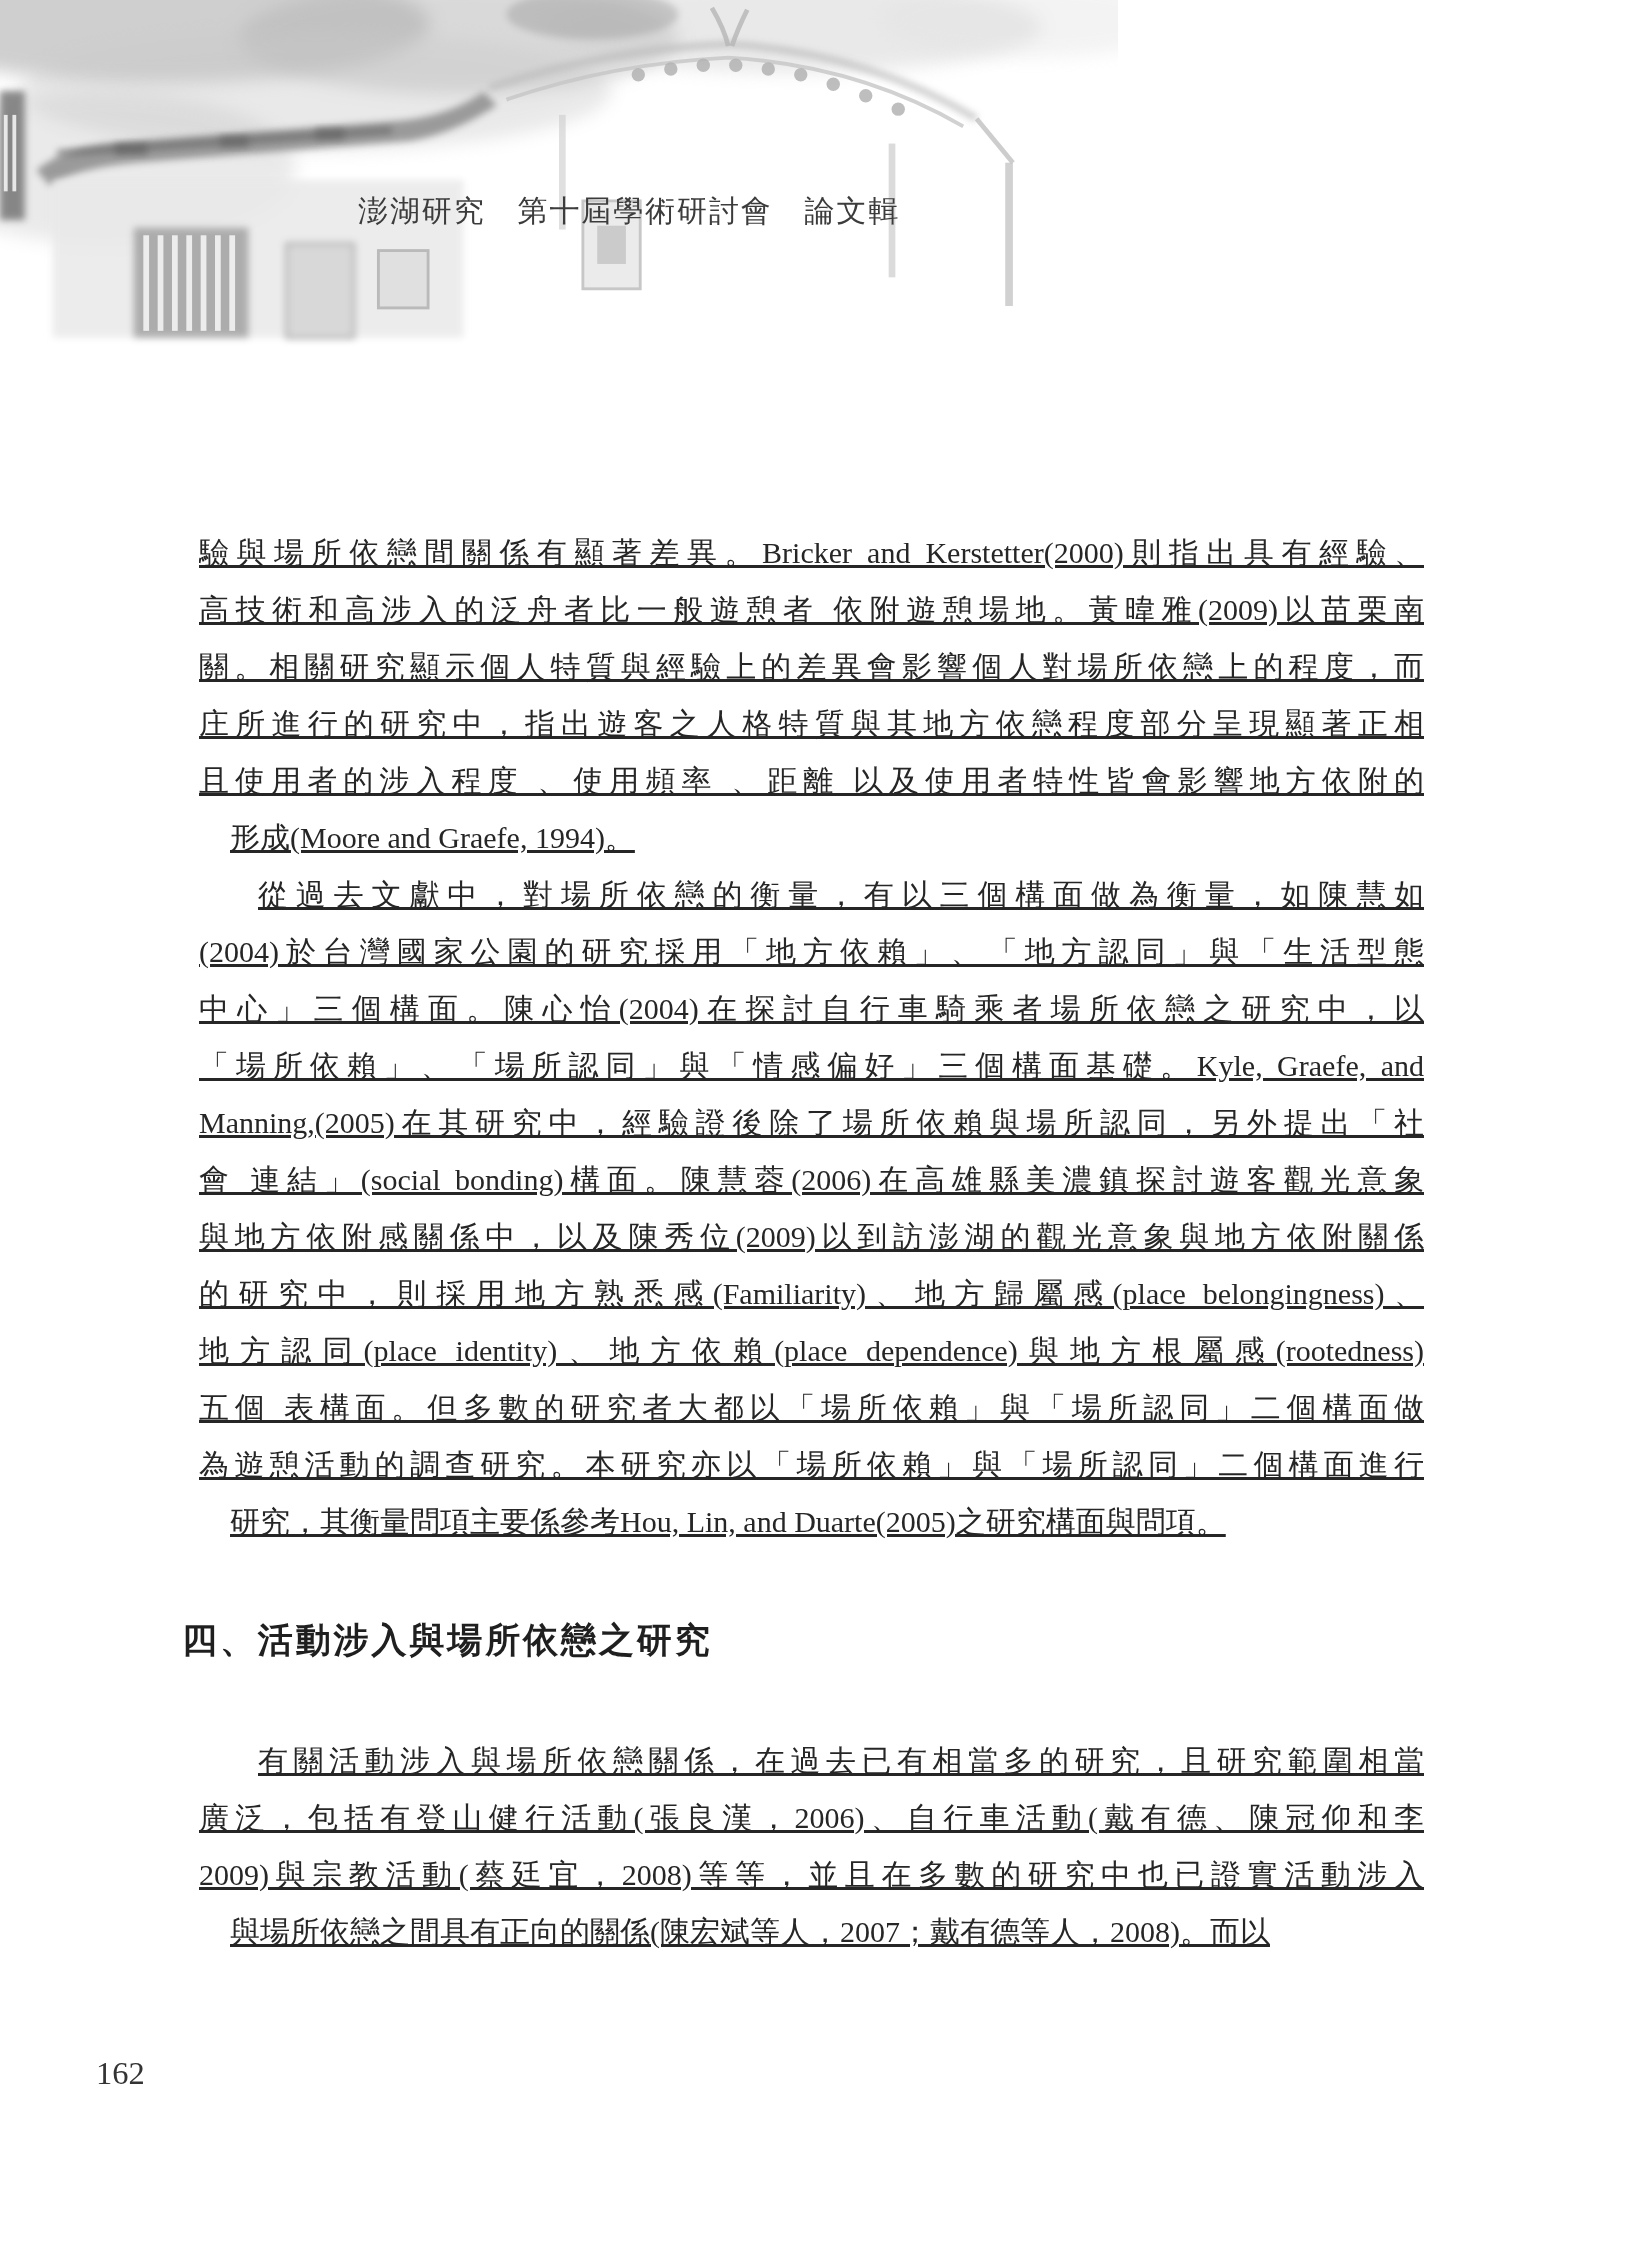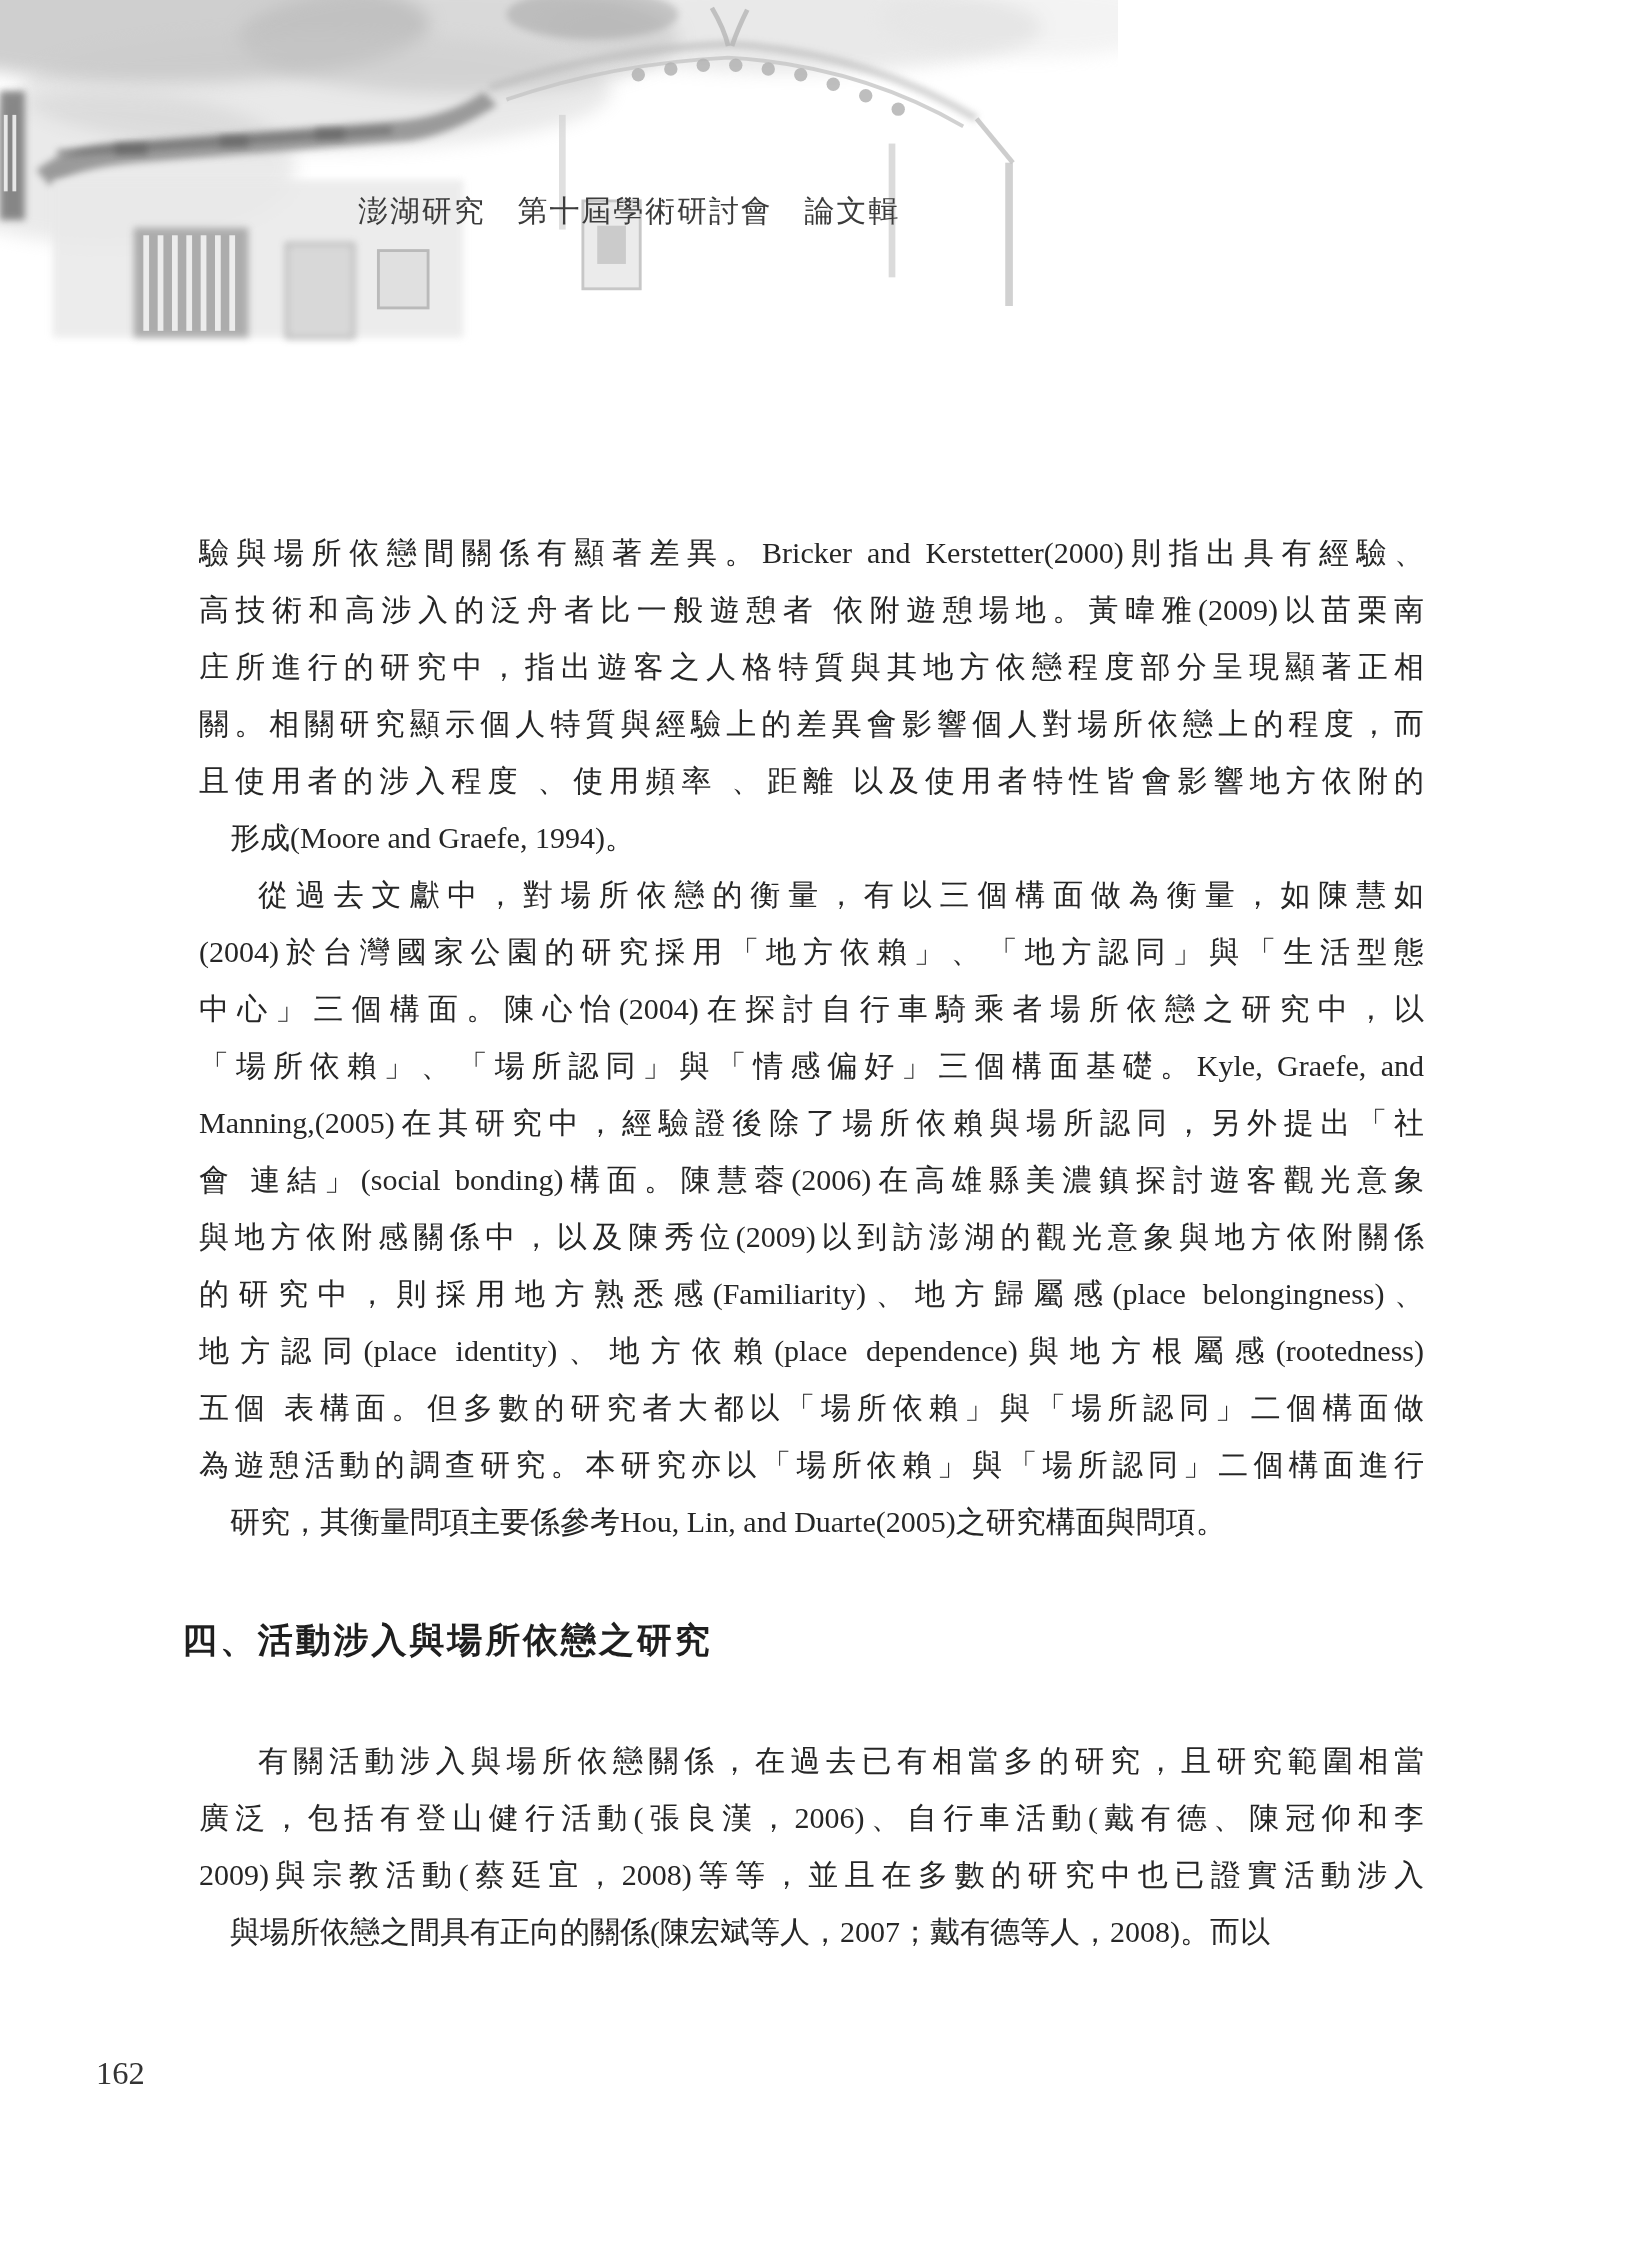--- a/index.html
+++ b/index.html
@@ -34,20 +34,21 @@
   .block1 { top: 524px; }
   .block2 { top: 1732px; }
   .text-line {
     height: 57px;
     line-height: 57px;
     font-size: 30px;
     text-align: justify;
     text-align-last: justify;
     overflow: hidden;
     color: #262626;
+    text-decoration: underline;
   }
   .text-line.indent { text-indent: 59px; }
   .text-line.para-last { text-align: left; text-align-last: auto; margin-left: 31px; }
   .section-heading {
     position: absolute;
     top: 1617px; left: 182px;
     font-size: 35px;
     font-weight: bold;
     letter-spacing: 2.9px;
     color: #1f1f1f;
@@ -131,22 +132,22 @@
     <rect x="585" y="120" width="7" height="120" fill="#cccccc" opacity="0.6"></rect>
     <rect x="610" y="210" width="60" height="92" fill="#e3e3e3" opacity="0.7" stroke="#b0b0b0" stroke-width="3"></rect>
     <rect x="625" y="236" width="30" height="40" fill="#bdbdbd" opacity="0.7"></rect>
   </svg>
 
   <div class="header-title">澎湖研究　第十屆學術研討會　論文輯</div>
 
   <div class="text-block block1">
       <div class="text-line">驗與場所依戀間關係有顯著差異。Bricker and Kerstetter(2000)則指出具有經驗、</div>
       <div class="text-line">高技術和高涉入的泛舟者比一般遊憩者 依附遊憩場地。黃暐雅(2009)以苗栗南</div>
+      <div class="text-line">關。相關研究顯示個人特質與經驗上的差異會影響個人對場所依戀上的程度，而</div>
       <div class="text-line">庄所進行的研究中，指出遊客之人格特質與其地方依戀程度部分呈現顯著正相</div>
-      <div class="text-line">關。相關研究顯示個人特質與經驗上的差異會影響個人對場所依戀上的程度，而</div>
       <div class="text-line">且使用者的涉入程度 、使用頻率 、距離 以及使用者特性皆會影響地方依附的</div>
       <div class="text-line para-last">形成(Moore and Graefe, 1994)。</div>
       <div class="text-line indent">從過去文獻中，對場所依戀的衡量，有以三個構面做為衡量，如陳慧如</div>
       <div class="text-line">(2004)於台灣國家公園的研究採用「地方依賴」、「地方認同」與「生活型態</div>
       <div class="text-line">中心」三個構面。陳心怡(2004)在探討自行車騎乘者場所依戀之研究中，以</div>
       <div class="text-line">「場所依賴」、「場所認同」與「情感偏好」三個構面基礎。Kyle, Graefe, and</div>
       <div class="text-line">Manning,(2005)在其研究中，經驗證後除了場所依賴與場所認同，另外提出「社</div>
       <div class="text-line">會 連結」(social bonding)構面。陳慧蓉(2006)在高雄縣美濃鎮探討遊客觀光意象</div>
       <div class="text-line">與地方依附感關係中，以及陳秀位(2009)以到訪澎湖的觀光意象與地方依附關係</div>
       <div class="text-line">的研究中，則採用地方熟悉感(Familiarity)、地方歸屬感(place belongingness)、</div>

